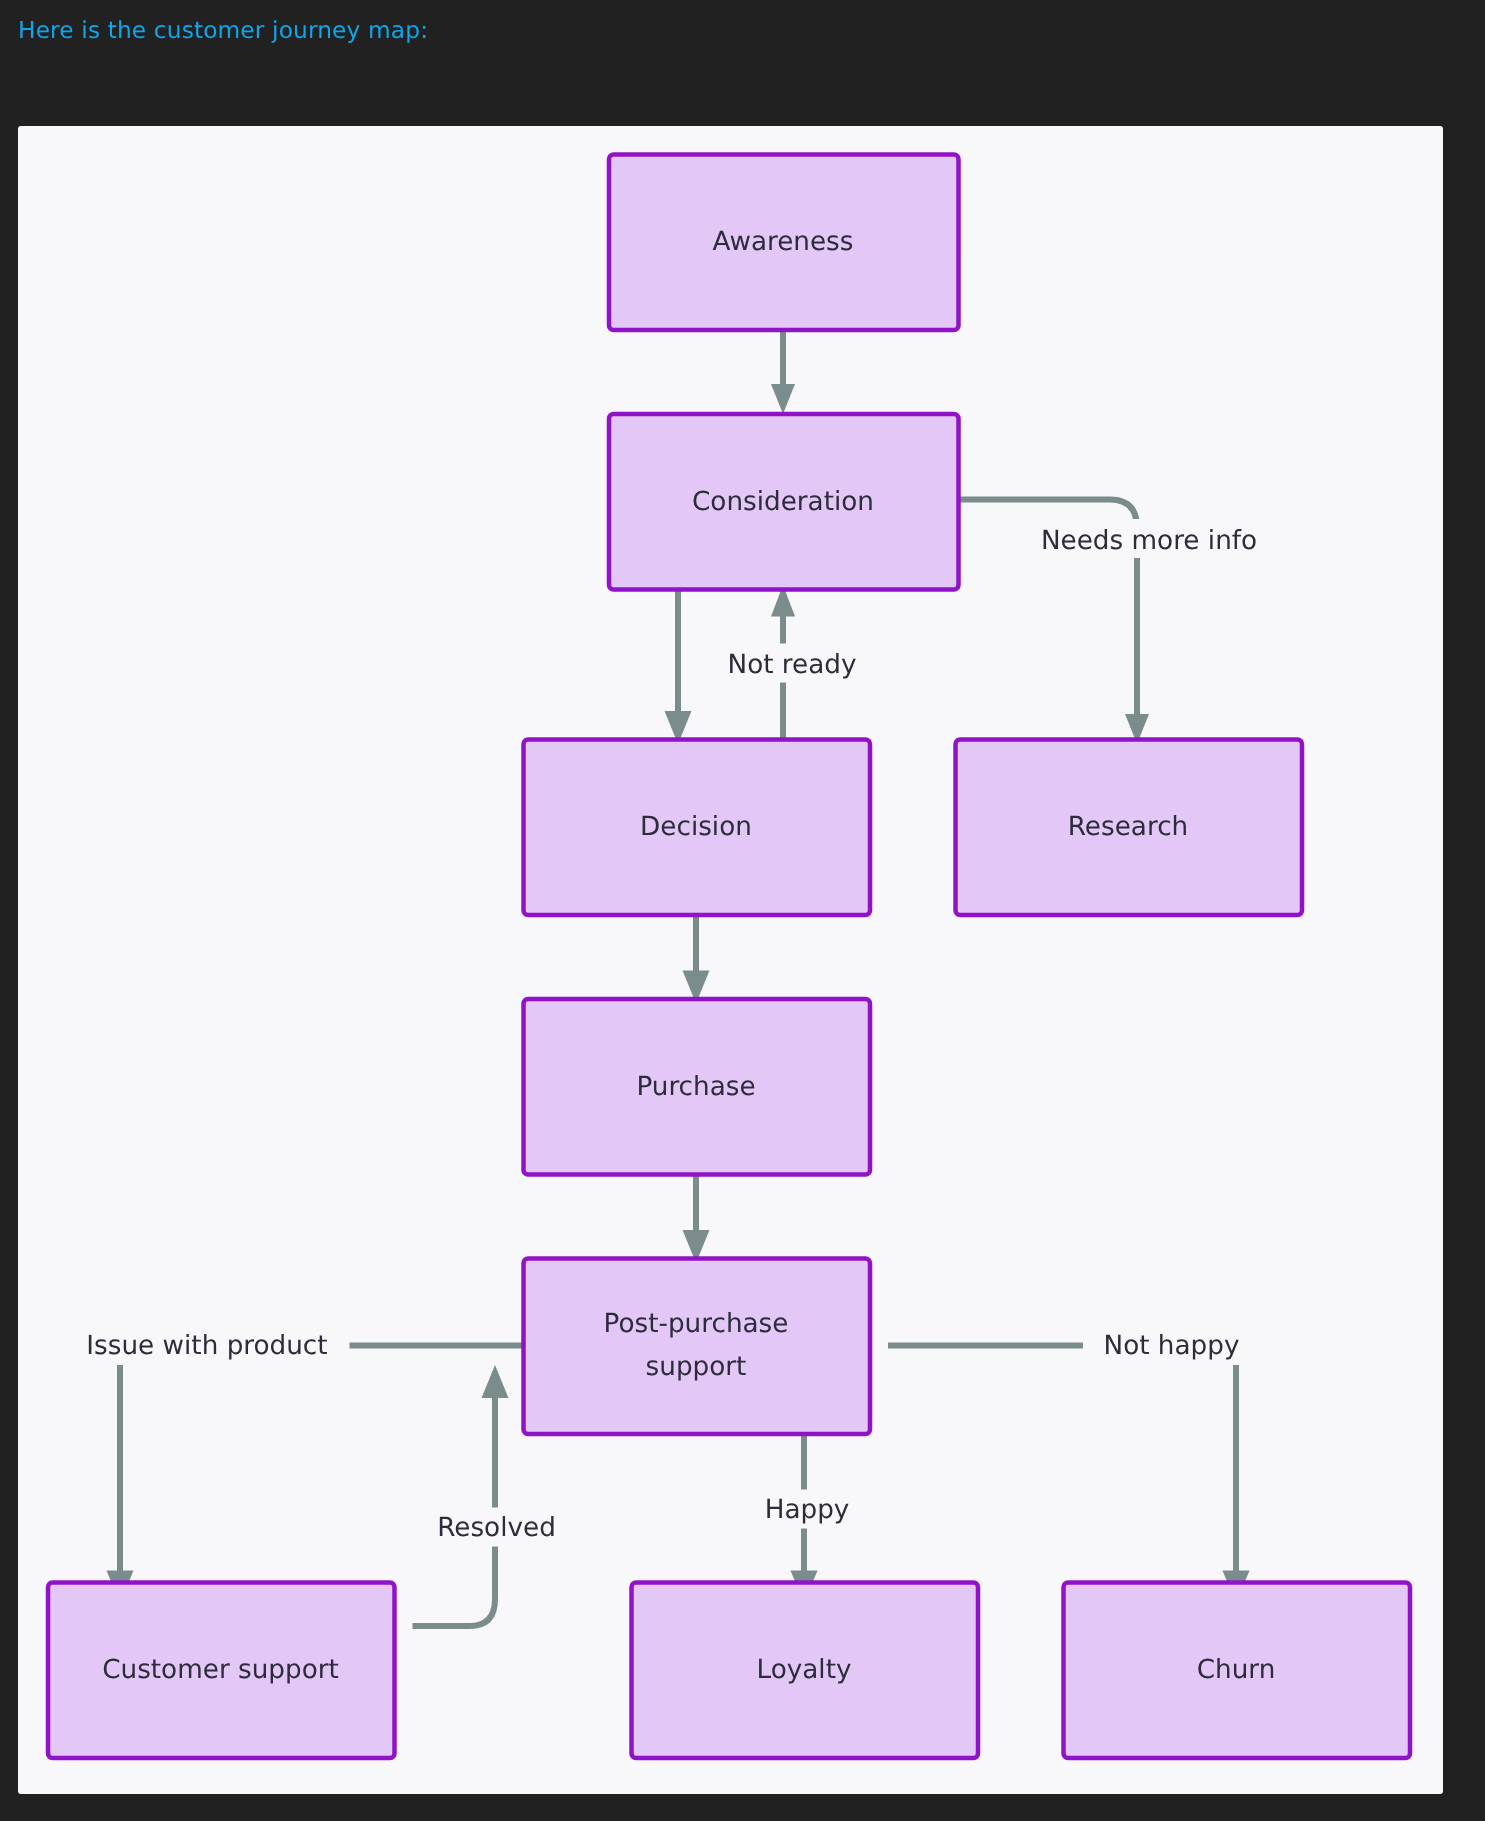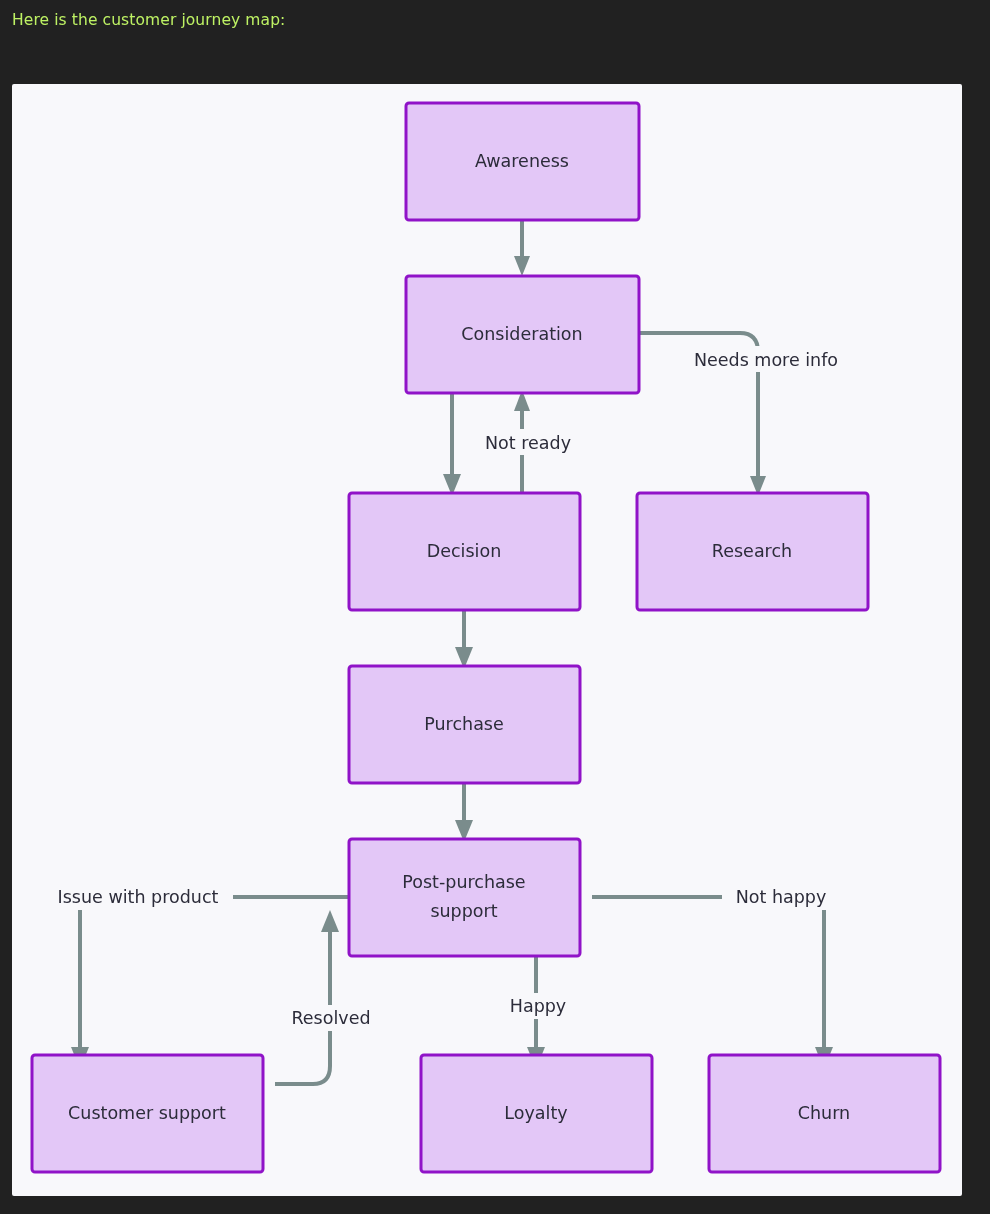--- a/index.html
+++ b/index.html
@@ -11,21 +11,21 @@
     width: 990px;
     height: 1214px;
     overflow: hidden;
     font-family: "DejaVu Sans", "Liberation Sans", sans-serif;
   }
   #intro-text {
     position: absolute;
     left: 12px;
     top: 11px;
     font-size: 15.5px;
-    color: #bef264;
+    color: #0ea5e9;
     letter-spacing: 0.1px;
     white-space: nowrap;
   }
   #diagram-panel {
     position: absolute;
     left: 12px;
     top: 84px;
     width: 950px;
     height: 1112px;
     background: #f8f8fb;

